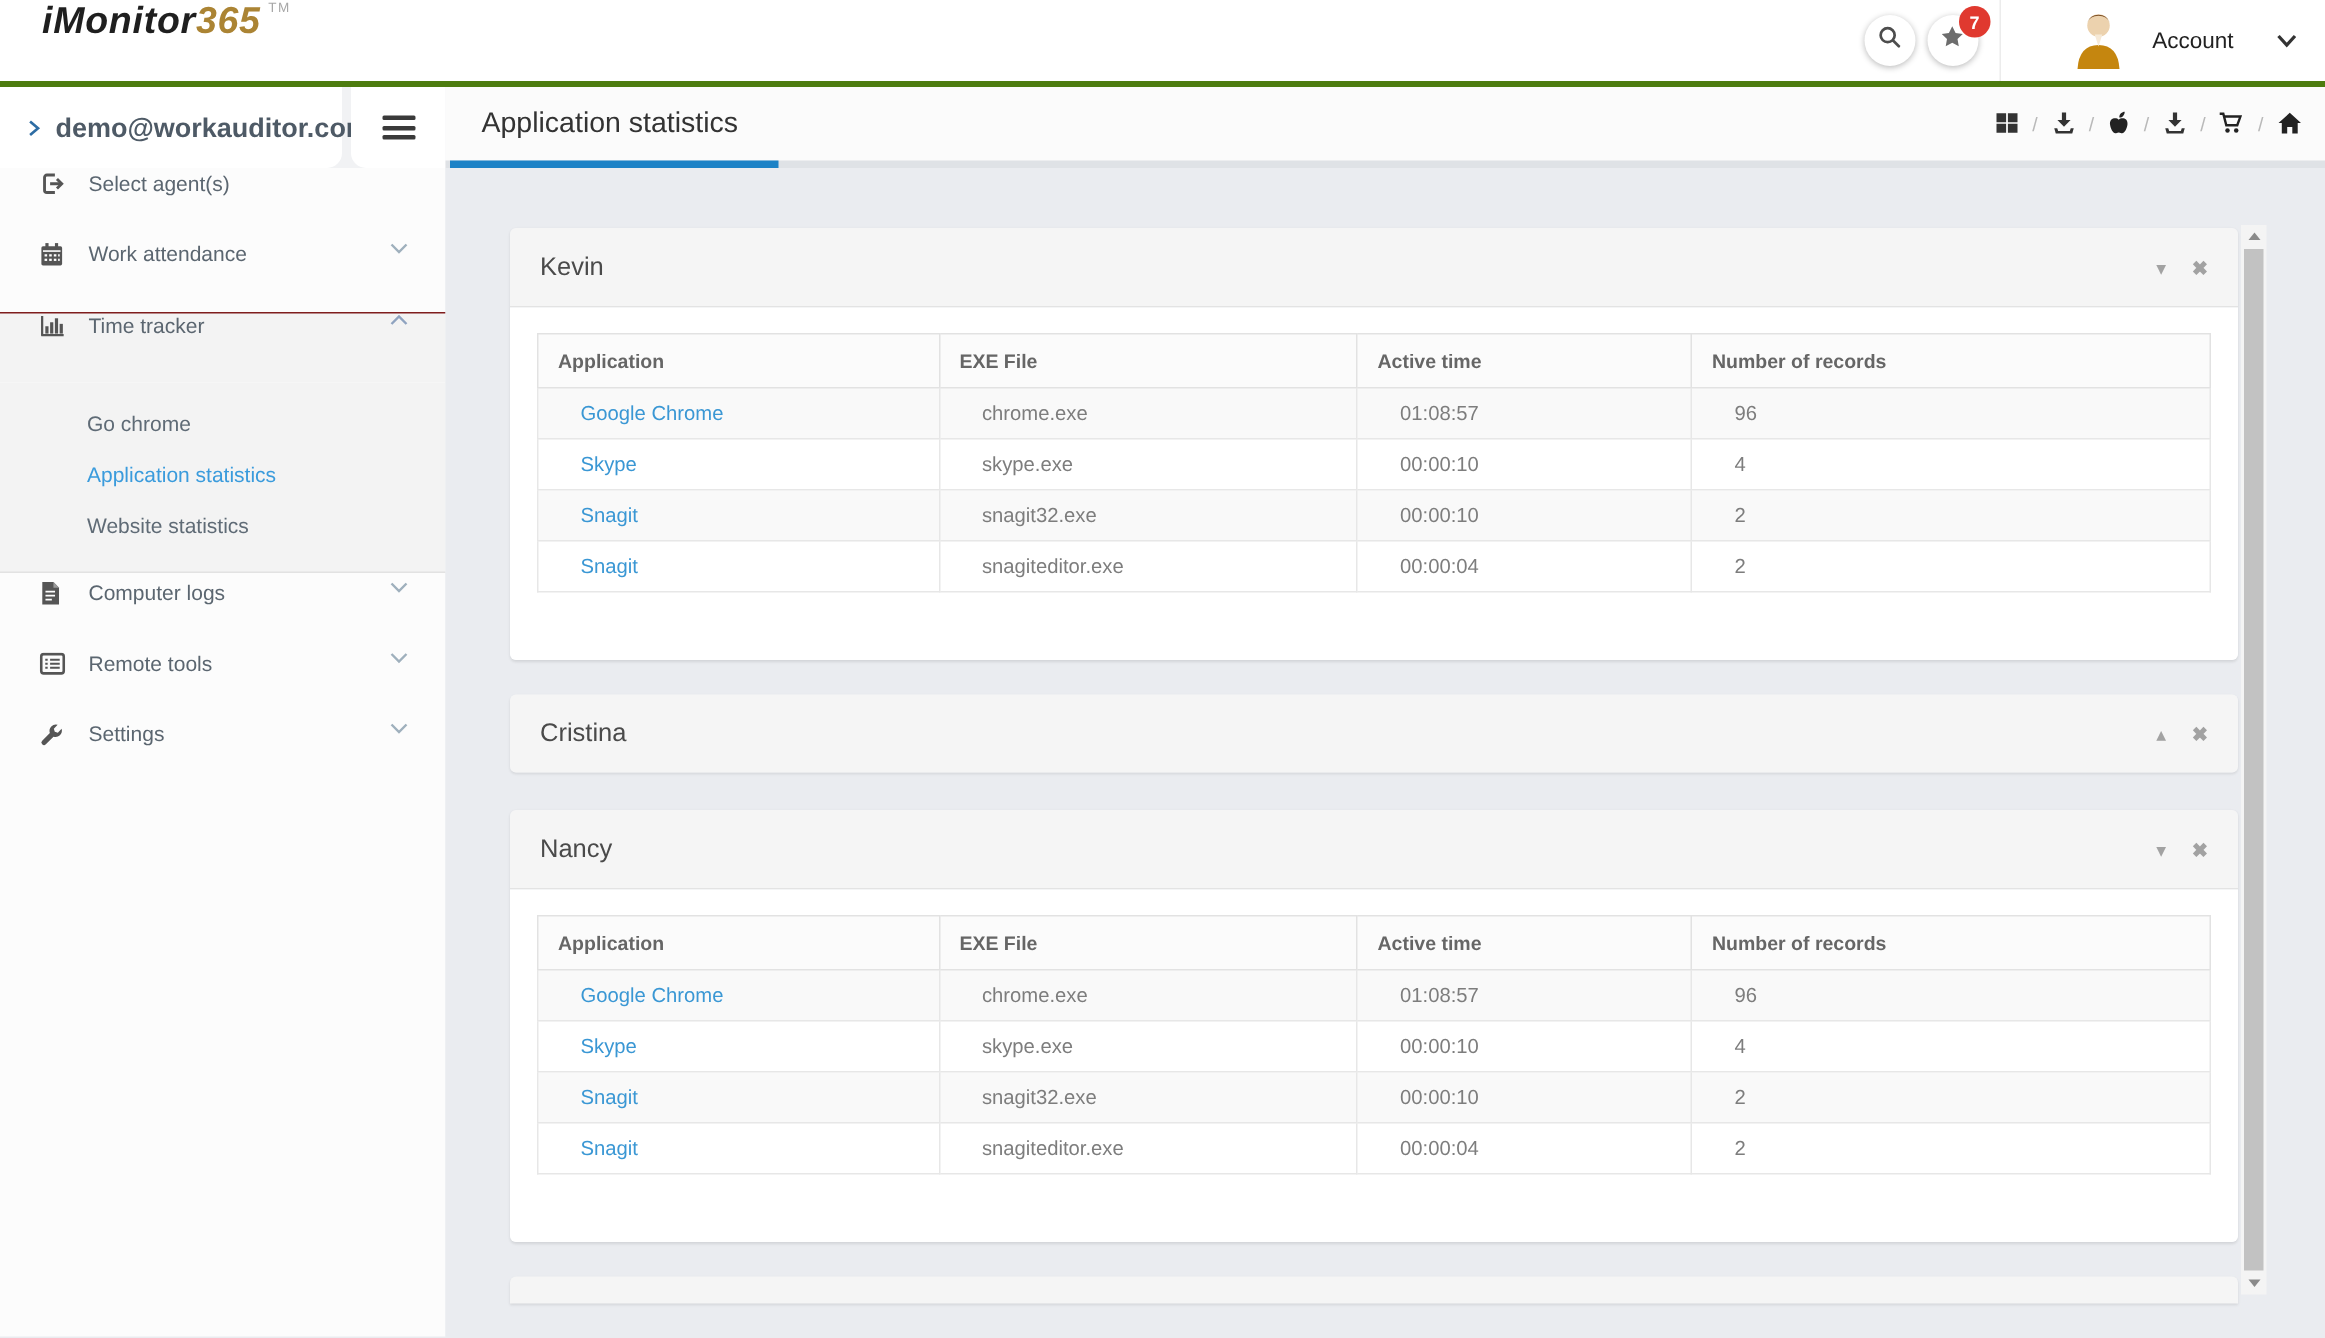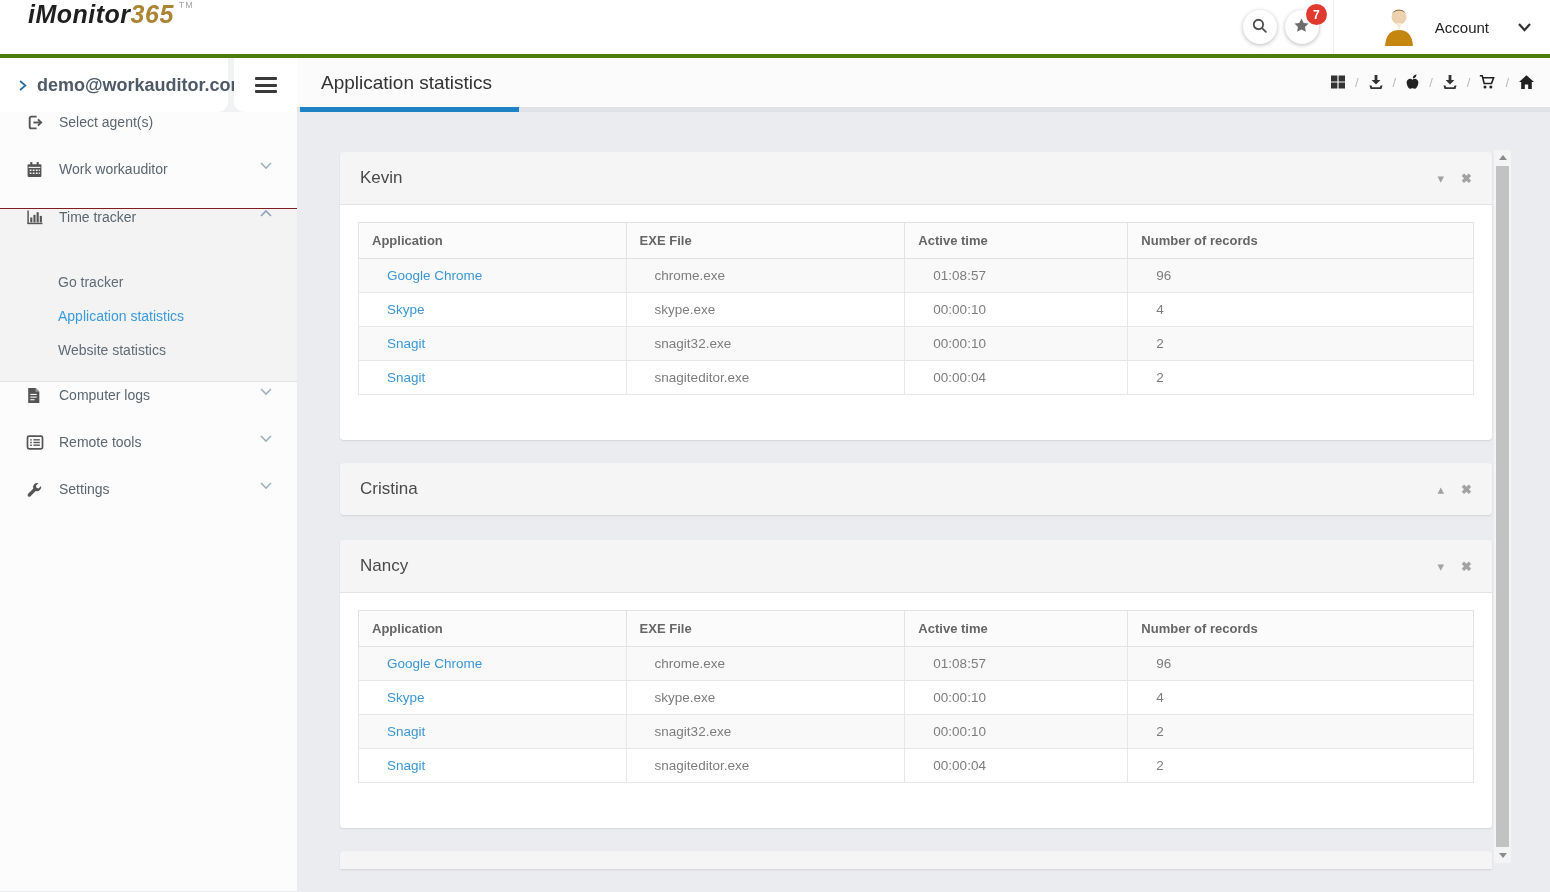--- a/index.html
+++ b/index.html
@@ -171,21 +171,21 @@
                 <rect x="6.4" y="8" width="1.6" height="1.4"></rect>
                 <rect x="9.3" y="8" width="1.6" height="1.4"></rect>
                 <rect x="12" y="8" width="1" height="1.4"></rect>
                 <rect x="3.5" y="10.8" width="1.6" height="1.4"></rect>
                 <rect x="6.4" y="10.8" width="1.6" height="1.4"></rect>
                 <rect x="9.3" y="10.8" width="1.6" height="1.4"></rect>
                 <rect x="12" y="10.8" width="1" height="1.4"></rect>
               </g>
             </svg>
         </span>
-        <span>Work workauditor</span>
+        <span>Work attendance</span>
         <span class="chev">
           <svg width="14" height="9" viewBox="0 0 14 9">
               <polyline points="2,2 7,7 12,2" fill="none" stroke="#9fb0bd" stroke-width="1.6"></polyline>
             </svg>
         </span>
       </div>
 
       <div class="m-item section-active">
         <span class="mi-icon">
           <svg width="18" height="17" viewBox="0 0 16 16">
@@ -200,21 +200,21 @@
         <span>Time tracker</span>
         <span class="chev">
           <svg width="14" height="9" viewBox="0 0 14 9">
               <polyline points="2,7 7,2 12,7" fill="none" stroke="#8fa3c0" stroke-width="1.6"></polyline>
             </svg>
         </span>
       </div>
 
       <div class="submenu">
         <div class="sub-item">
-          <span>Go tracker</span>
+          <span>Go chrome</span>
         </div>
         <div class="sub-item active">
           <span>Application statistics</span>
         </div>
         <div class="sub-item">
           <span>Website statistics</span>
         </div>
       </div>
 
       <div class="m-item after-sub">

